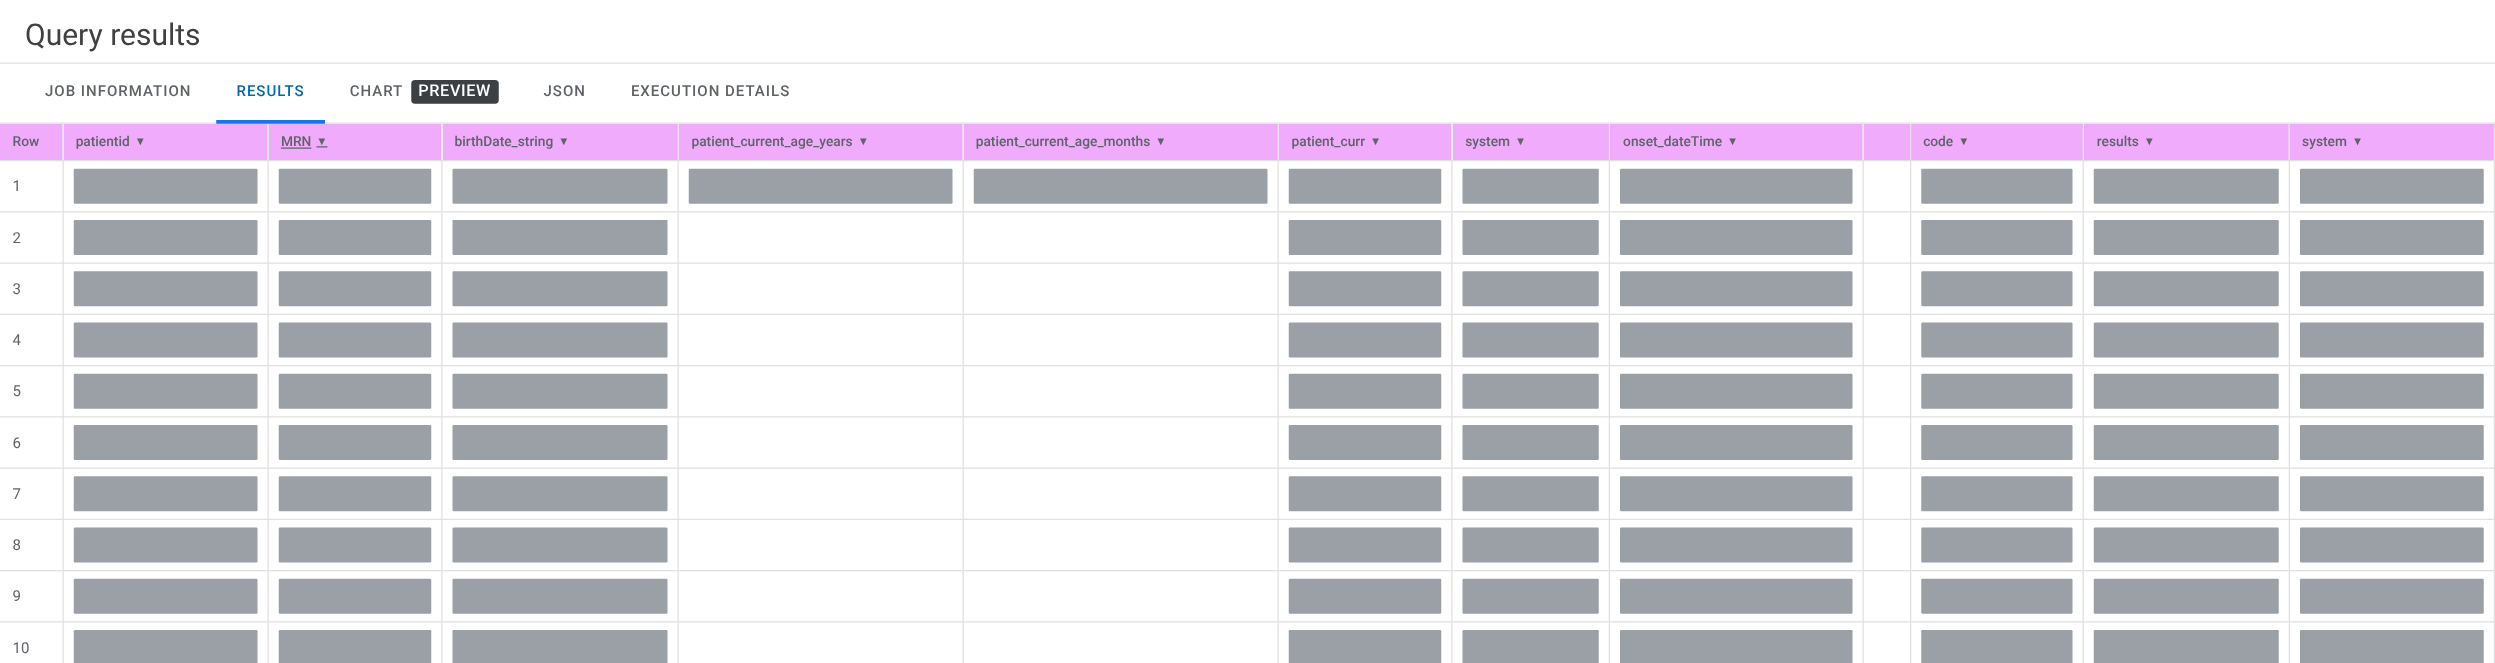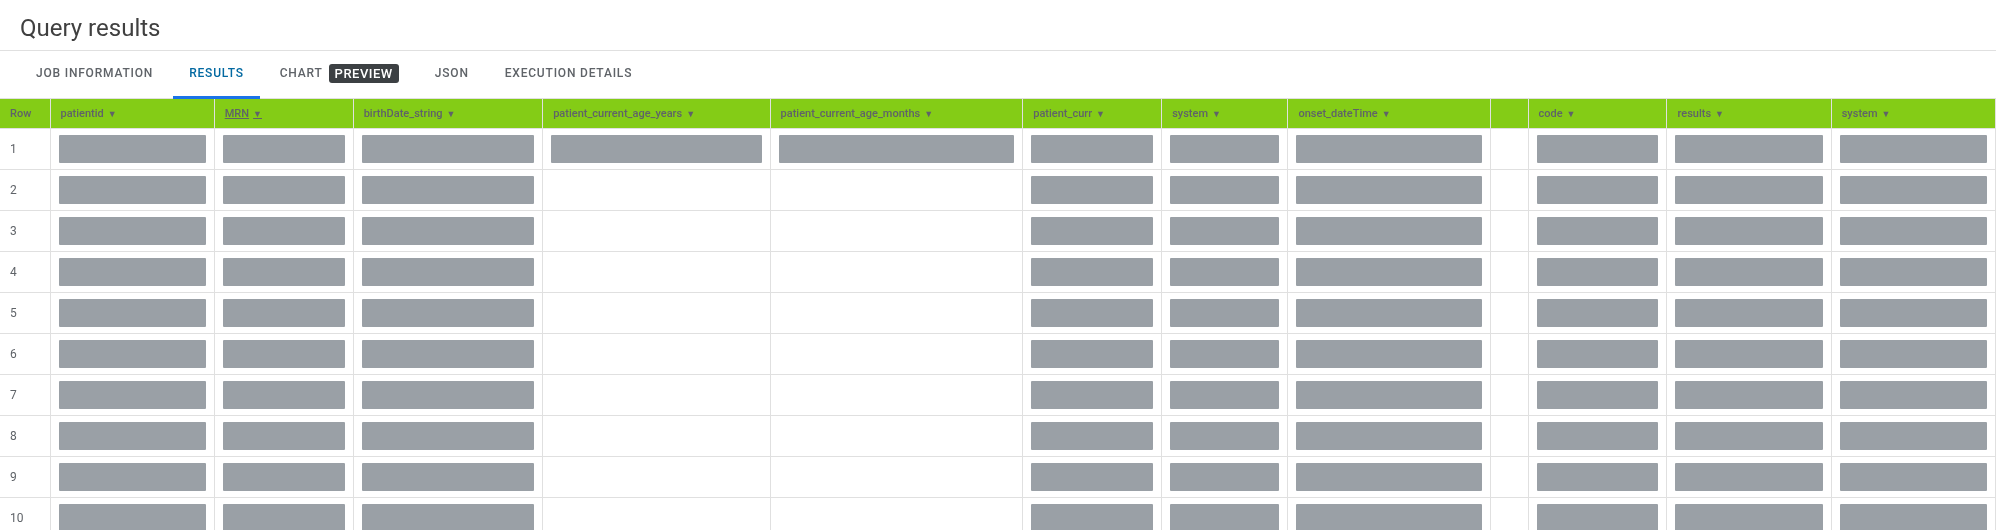--- a/index.html
+++ b/index.html
@@ -64,21 +64,21 @@
     .table-container {
       overflow-x: auto;
       width: 100%;
     }
     table {
       border-collapse: collapse;
       width: 100%;
       min-width: 1950px;
     }
     thead tr {
-      background: #84cc16;
+      background: #f0abfc;
     }
     th {
       border-right: 1px solid #e0e0e0;
       border-bottom: 1px solid #e0e0e0;
       padding: 8px 10px;
       font-size: 11px;
       font-weight: 500;
       color: #5f6368;
       text-align: left;
       white-space: nowrap;

